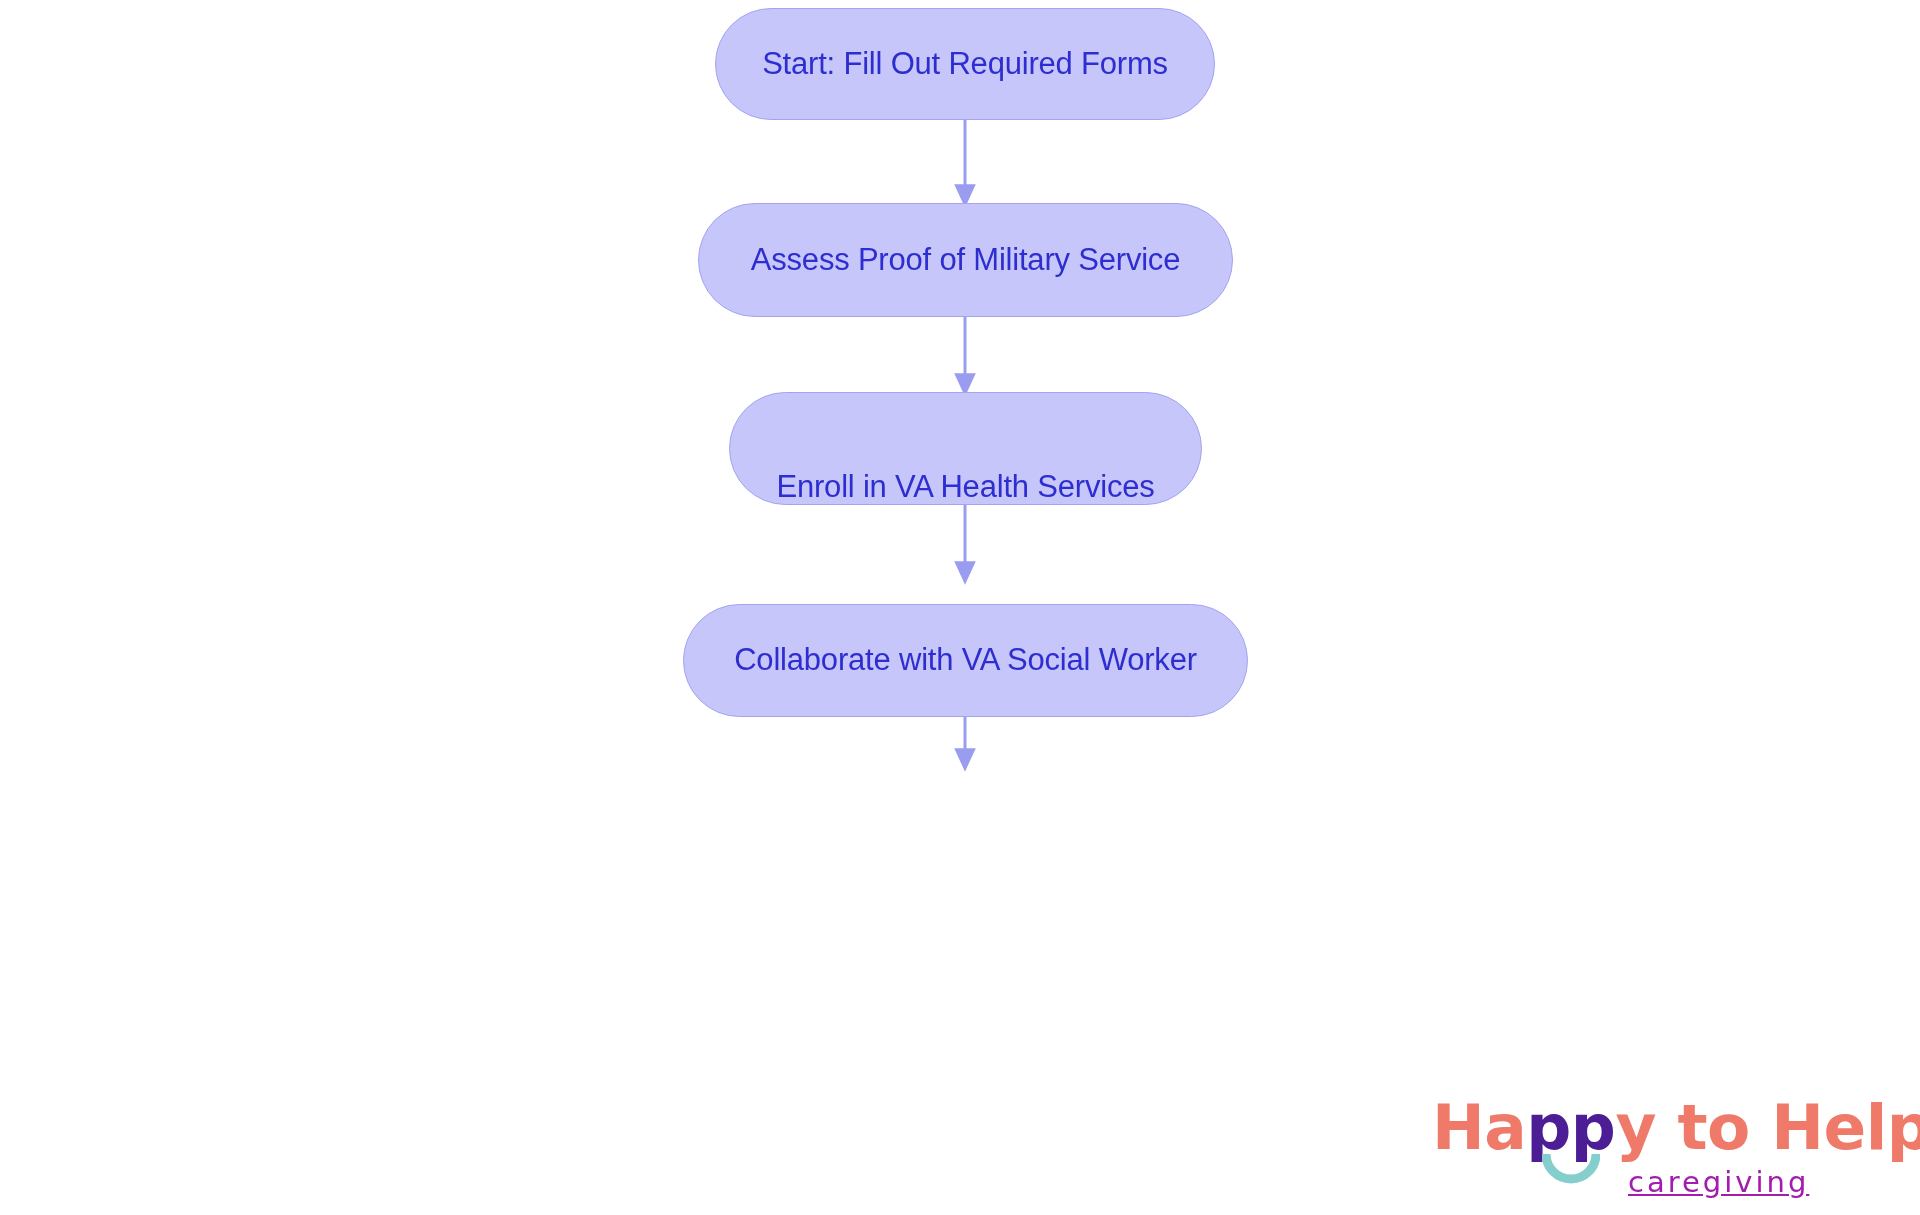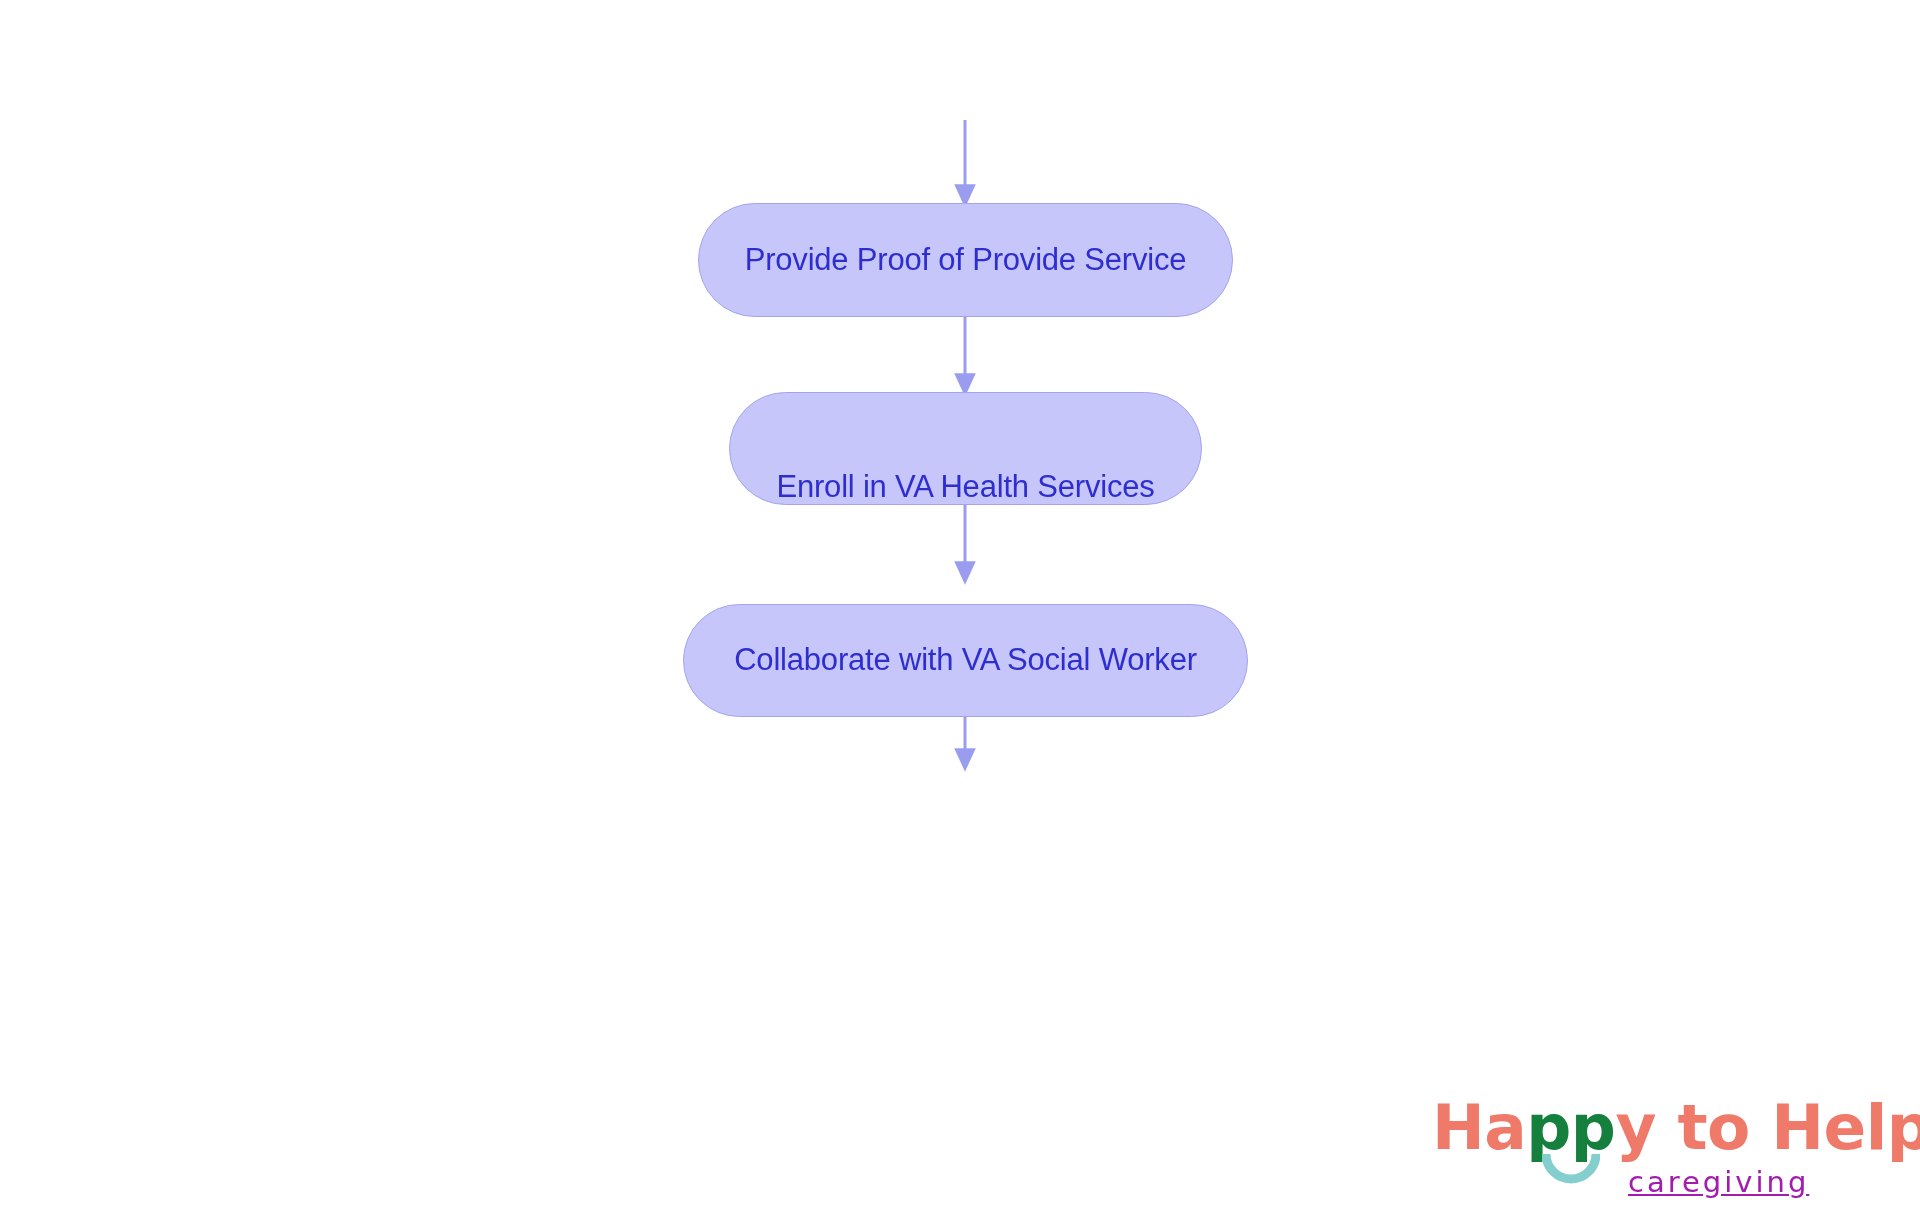--- a/index.html
+++ b/index.html
@@ -81,21 +81,21 @@
     font-family: "DejaVu Sans", sans-serif;
     font-weight: bold;
     font-size: 63px;
     line-height: 1;
     letter-spacing: -0.5px;
     color: #f07a6a;
     white-space: nowrap;
     user-select: none;
   }
   .logo-wordmark .pp {
-    color: #15803d;
+    color: #4c1d95;
   }
 
   .logo-smile {
     position: absolute;
     left: 110px;
     top: 56px;
     width: 58px;
     height: 32px;
   }
 
@@ -127,23 +127,26 @@
     </defs>
 
     <g stroke="#9a9cf0" stroke-width="3" fill="none" marker-end="url(#arrowhead)">
       <line x1="965" y1="120" x2="965" y2="196"></line>
       <line x1="965" y1="317" x2="965" y2="385"></line>
       <line x1="965" y1="505" x2="965" y2="573"></line>
       <line x1="965" y1="693" x2="965" y2="760"></line>
     </g>
   </svg>
 
+  <div class="node" id="node-1">
+    <span class="node-label">Start: Fill Out Required Forms</span>
+  </div>
 
   <div class="node" id="node-2">
-    <span class="node-label">Provide Proof of Provide Service</span>
+    <span class="node-label">Assess Proof of Military Service</span>
   </div>
 
   <div class="node" id="node-3">
     <span class="node-label">Enroll in VA Health Services</span>
   </div>
 
   <div class="node" id="node-4">
     <span class="node-label">Collaborate with VA Social Worker</span>
   </div>
 

